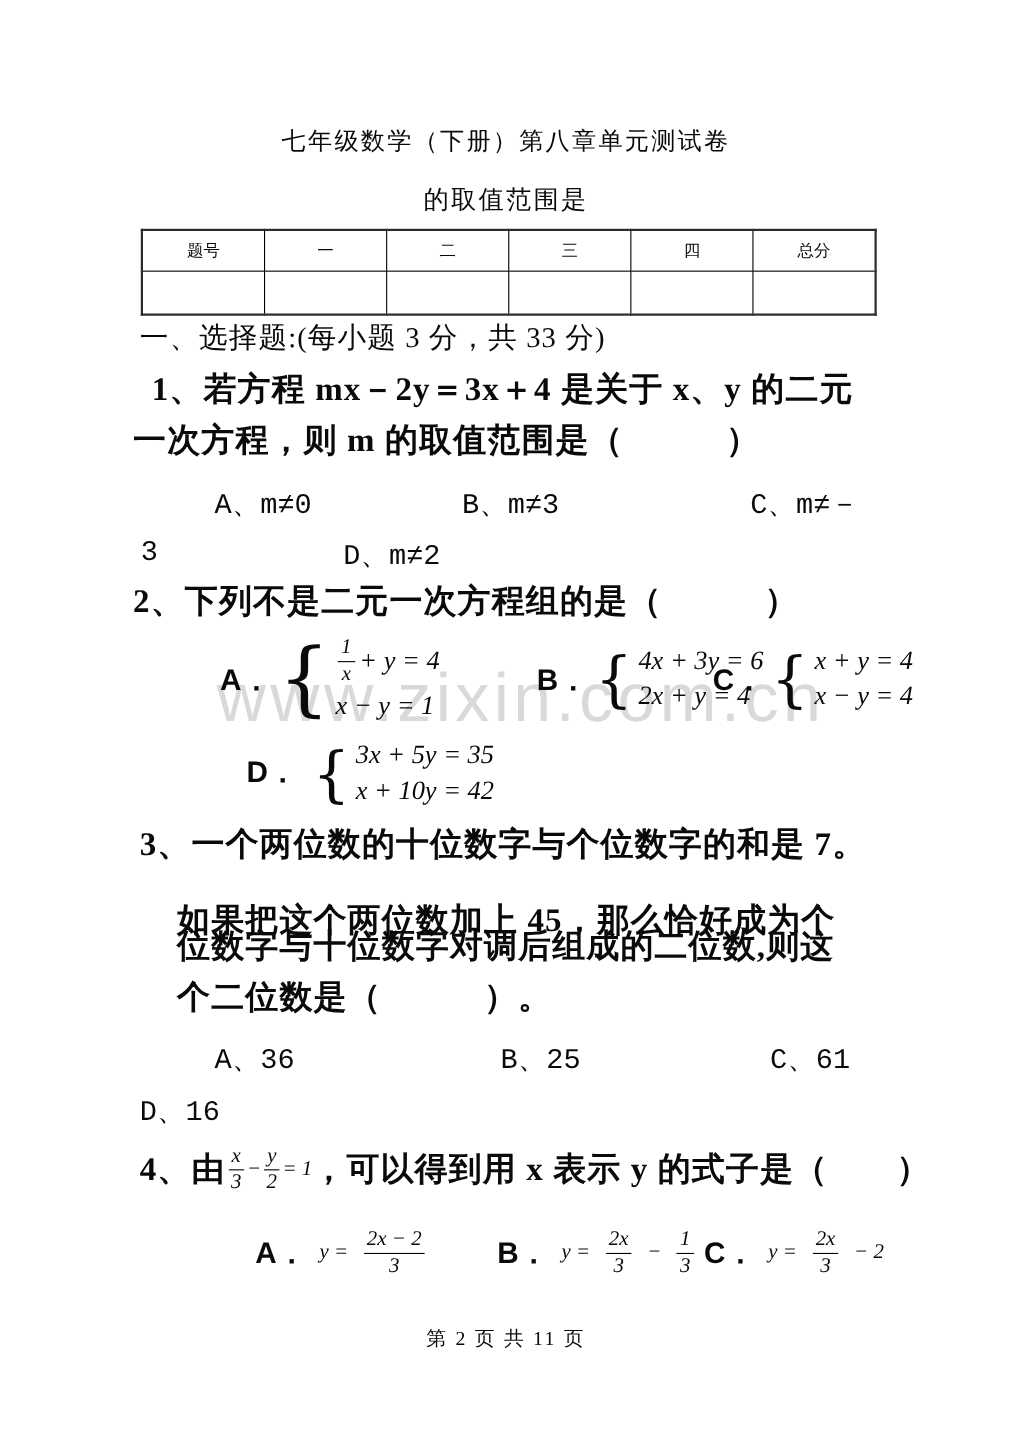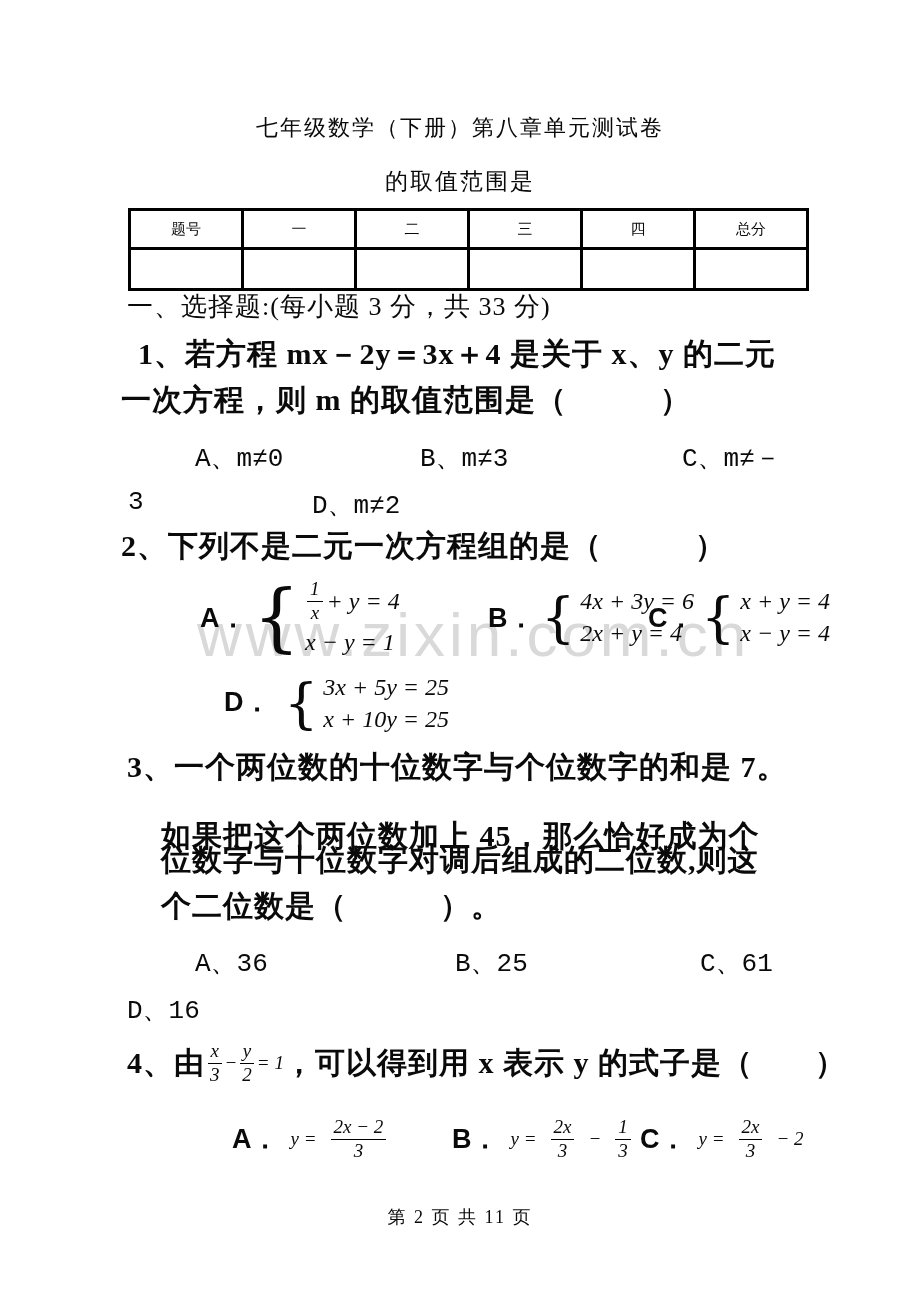--- a/index.html
+++ b/index.html
@@ -15,21 +15,21 @@
     position:absolute; z-index:1; left:197px; top:599px;
     font-family:"Liberation Sans", sans-serif;
     font-size:62px; letter-spacing:4px; color:#d9d9d9; font-weight:400;
   }
 
   .title{top:113px; font-size:22px; letter-spacing:2px;}
   .subtitle{top:166px; font-size:23px; letter-spacing:2px;}
 
   .scoretable{position:absolute; z-index:2; top:208px; left:128px;
     border-collapse:collapse; table-layout:fixed; width:662px;}
-  .scoretable th,.scoretable td{border:3px solid #000000; width:110px; text-align:center;
+  .scoretable th,.scoretable td{border:1px solid #000000; width:110px; text-align:center;
     font-weight:normal; font-size:15px; padding:0;}
   .scoretable{border:2px solid #2a2a2a;}
   .scoretable th{height:36px;}
   .scoretable td{height:38px;}
 
   .secheading{top:289px; left:127px; font-size:26px; letter-spacing:1px;}
 
   .qtext{font-size:30px; font-weight:bold; letter-spacing:1px;}
   .optrow{font-family:"Liberation Mono","Liberation Serif",monospace; font-size:26px;}
 
@@ -130,22 +130,22 @@
     <span class="eqcol">
       <span class="eq">x + y = 4</span>
       <span class="eq">x − y = 4</span>
     </span>
   </div>
 
   <div class="abs optlab" style="top:684px; left:224px;">D．</div>
   <div class="sys" style="top:674px; left:284px;">
     <span class="brace b2">{</span>
     <span class="eqcol">
-      <span class="eq">3x + 5y = 25</span>
-      <span class="eq">x + 10y = 25</span>
+      <span class="eq">3x + 5y = 35</span>
+      <span class="eq">x + 10y = 42</span>
     </span>
   </div>
 
   <div class="abs qtext" style="top:747px; left:127px;">3、一个两位数的十位数字与个位数字的和是 7。</div>
   <div class="abs qtext" style="top:816px; left:161px;">如果把这个两位数加上 45，那么恰好成为个</div>
   <div class="abs qtext" style="top:840px; left:161px;">位数字与十位数字对调后组成的二位数,则这</div>
   <div class="abs qtext" style="top:886px; left:161px;">个二位数是（　　　）。</div>
   <div class="abs optrow" style="top:945px; left:195px;">A、36</div>
   <div class="abs optrow" style="top:945px; left:455px;">B、25</div>
   <div class="abs optrow" style="top:945px; left:700px;">C、61</div>

